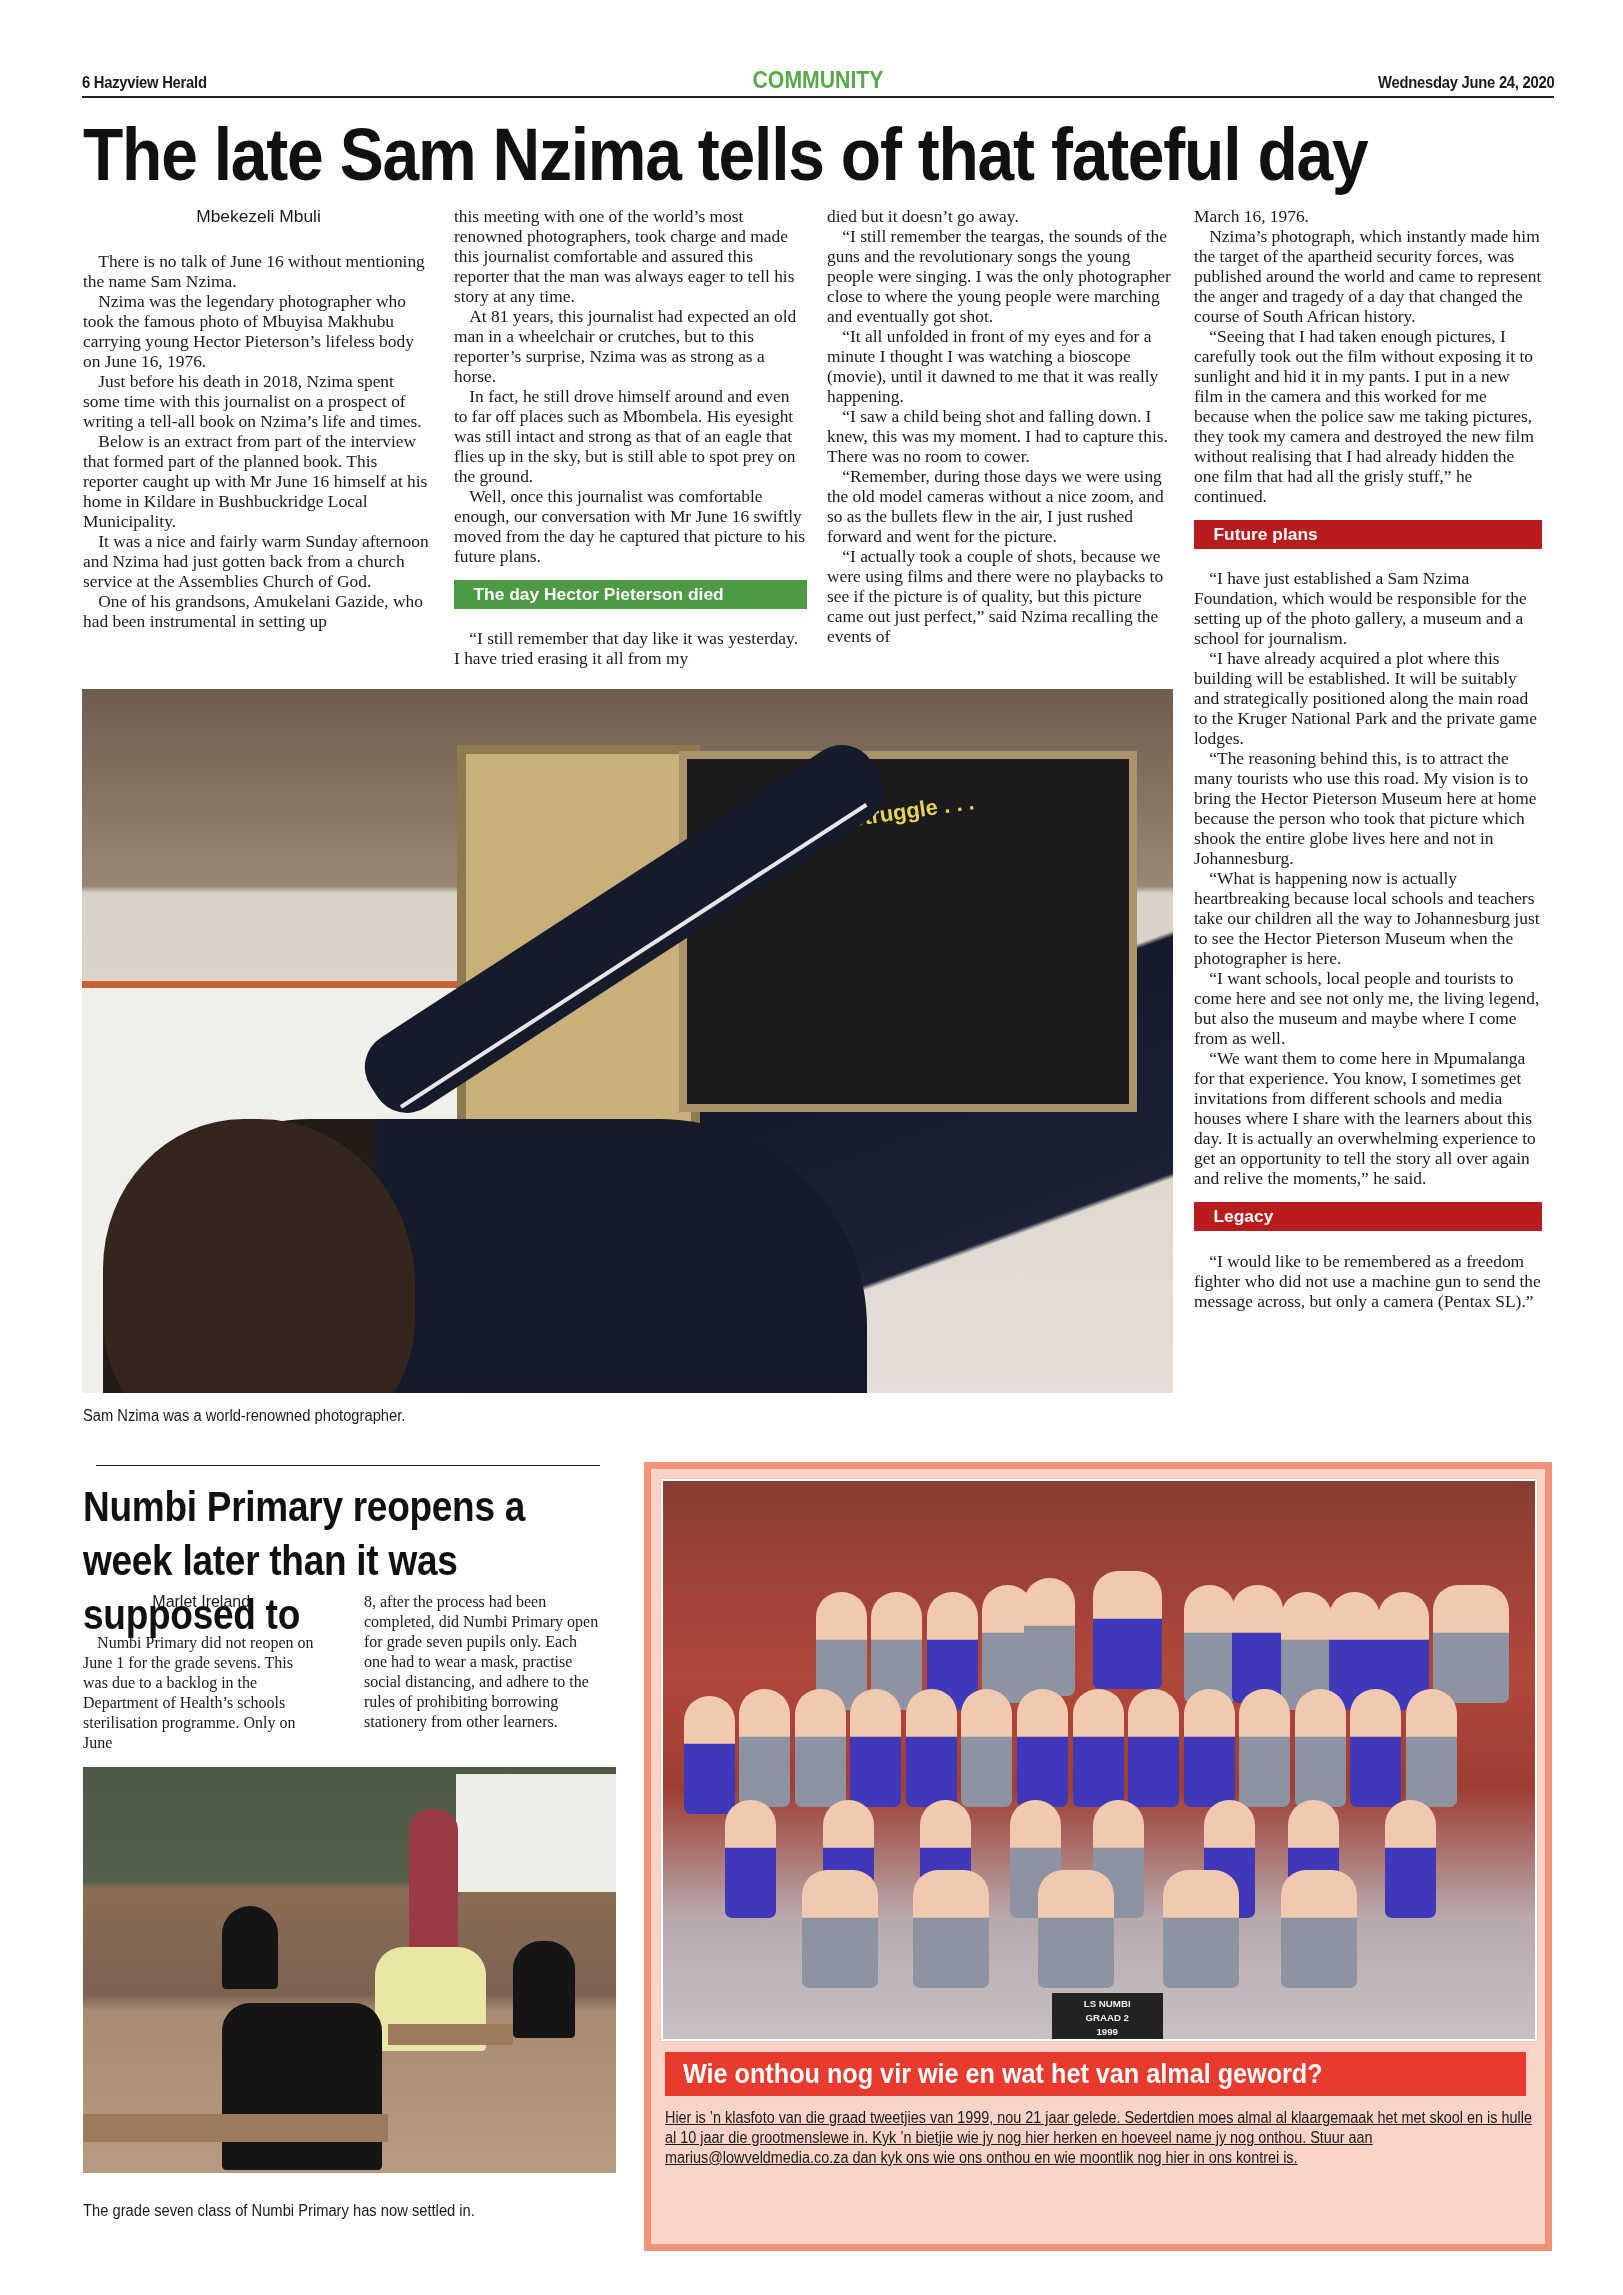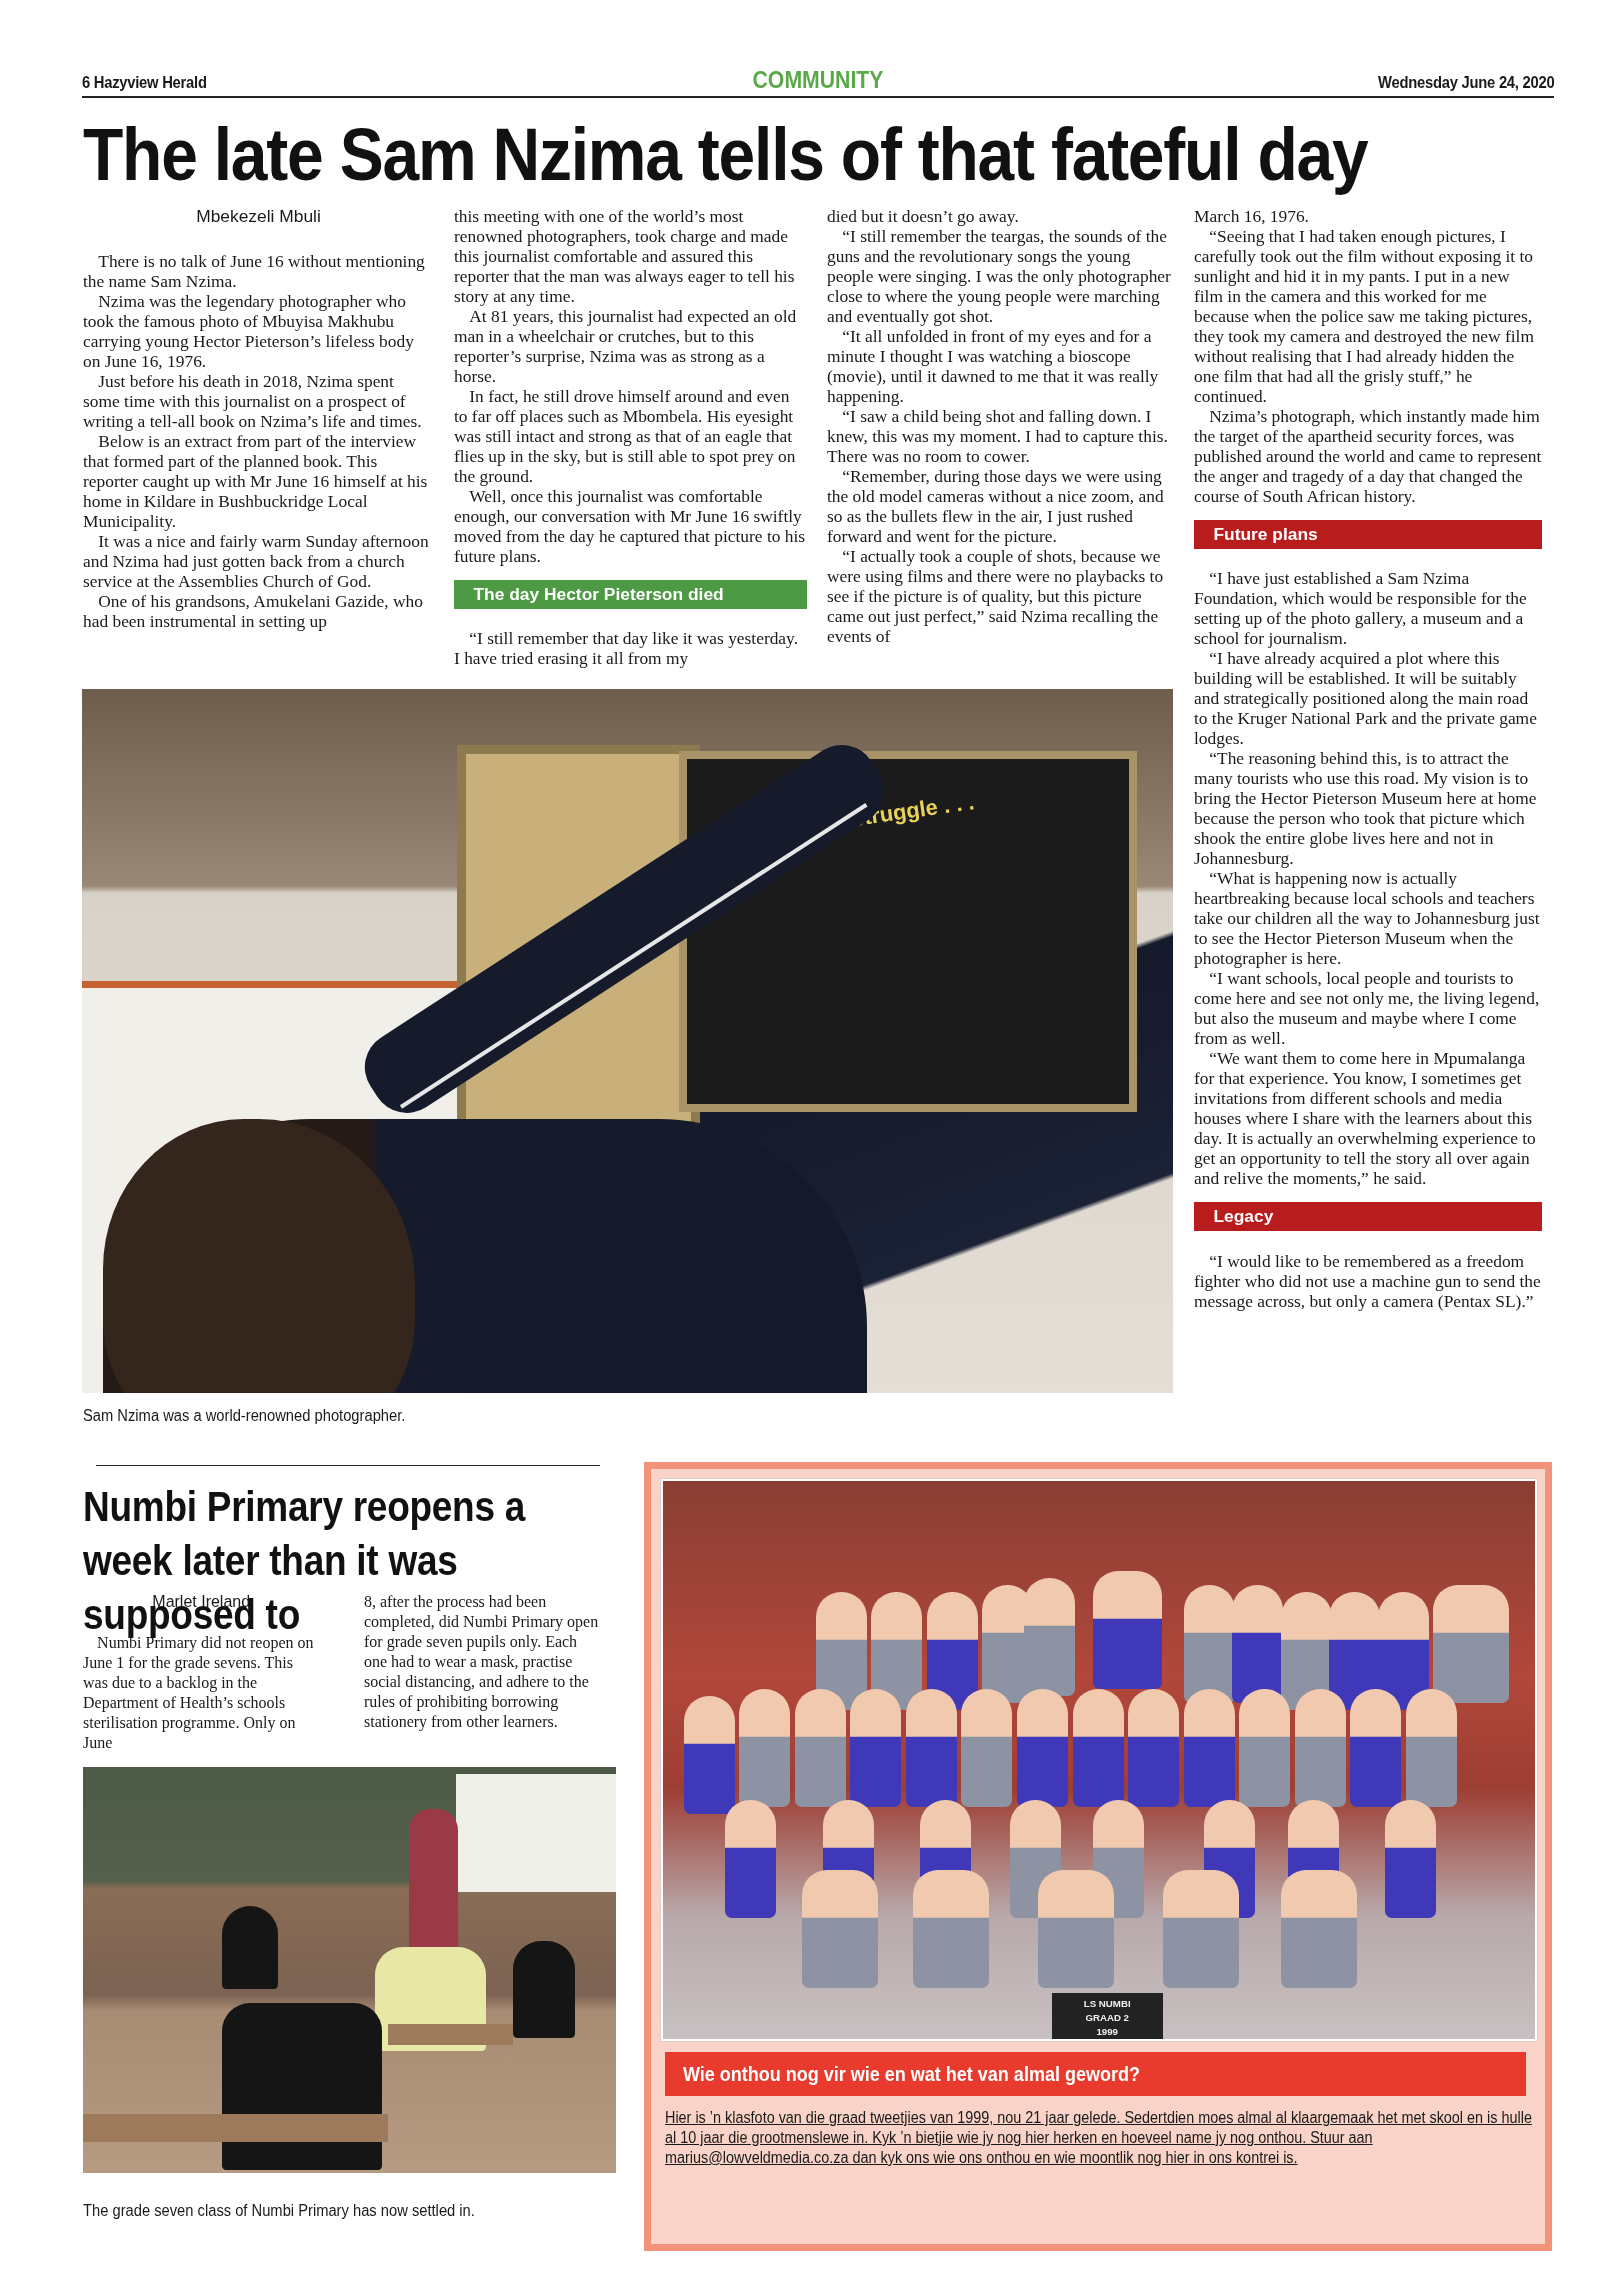--- a/index.html
+++ b/index.html
@@ -50,21 +50,21 @@
   .photo-class .desk { position: absolute; background: #9e7a5c; }
 
   .afr-box { position: absolute; left: 644px; top: 1462px; width: 908px; height: 789px; background: #f9d3c7; border: 7px solid #f3927a; }
   .afr-photo { position: absolute; left: 9.7px; top: 9.7px; width: 876px; height: 562px; border: 2.8px solid #fff; box-shadow: 0 0 0 0.7px #dcc; overflow: hidden;
     background: linear-gradient(180deg, #8a3e33 0%, #b2473b 35%, #9e3e33 55%, #b8a9ab 78%, #c8c0c2 100%); }
   .afr-photo .kids { position: absolute; left: 0; top: 97px; width: 100%; height: 389px; }
   .kid { position: absolute; width: 51px; height: 118px; border-radius: 25px 25px 7px 7px; }
   .kid.b { background: linear-gradient(180deg, #f0c9ae 0 40%, #8d93a3 41%); }
   .kid.g { background: linear-gradient(180deg, #f0c9ae 0 40%, #3f38b8 41%); }
   .afr-photo .sign { position: absolute; left: 389px; top: 512px; width: 111px; height: 49px; background: #222; color: #eee; font-family: "Liberation Sans", sans-serif; font-weight: bold; font-size: 9.7px; text-align: center; line-height: 14px; padding-top: 4.2px; }
-  .afr-title { position: absolute; left: 14px; top: 583px; width: 861px; height: 44px; background: #e83a2d; color: #fff; font-family: "Liberation Sans", sans-serif; font-weight: bold; font-size: 20px; line-height: 44px; padding-left: 18px; white-space: nowrap; }
+  .afr-title { position: absolute; left: 14px; top: 583px; width: 861px; height: 44px; background: #e83a2d; color: #fff; font-family: "Liberation Sans", sans-serif; font-weight: bold; font-size: 28px; line-height: 44px; padding-left: 18px; white-space: nowrap; }
   .afr-title span { display: inline-block; transform: scaleX(0.9); transform-origin: left center; }
   .afr-body { position: absolute; left: 14px; top: 639px; width: 875px; font-family: "Liberation Sans", sans-serif; font-size: 16px; line-height: 20px; color: #1a1a1a; text-decoration: underline; }
   .afr-body span { display: block; transform: scaleX(0.9); transform-origin: left top; width: 111%; }
 </style>
 </head>
 <body>
 
 <div class="masthead">
   <span class="left">6 Hazyview Herald</span>
   <span class="section">COMMUNITY</span>
@@ -96,22 +96,22 @@
   <p style="text-indent:0">died but it doesn’t go away.</p>
   <p>“I still remember the teargas, the sounds of the guns and the revolutionary songs the young people were singing. I was the only photographer close to where the young people were marching and eventually got shot.</p>
   <p>“It all unfolded in front of my eyes and for a minute I thought I was watching a bioscope (movie), until it dawned to me that it was really happening.</p>
   <p>“I saw a child being shot and falling down. I knew, this was my moment. I had to capture this. There was no room to cower.</p>
   <p>“Remember, during those days we were using the old model cameras without a nice zoom, and so as the bullets flew in the air, I just rushed forward and went for the picture.</p>
   <p>“I actually took a couple of shots, because we were using films and there were no playbacks to see if the picture is of quality, but this picture came out just perfect,” said Nzima recalling the events of</p>
 </div>
 
 <div class="col" style="left:1194px; top:206px; width:348px;">
   <p style="text-indent:0">March 16, 1976.</p>
+  <p>Nzima’s photograph, which instantly made him the target of the apartheid security forces, was published around the world and came to represent the anger and tragedy of a day that changed the course of South African history.</p>
   <p>“Seeing that I had taken enough pictures, I carefully took out the film without exposing it to sunlight and hid it in my pants. I put in a new film in the camera and this worked for me because when the police saw me taking pictures, they took my camera and destroyed the new film without realising that I had already hidden the one film that had all the grisly stuff,” he continued.</p>
-  <p>Nzima’s photograph, which instantly made him the target of the apartheid security forces, was published around the world and came to represent the anger and tragedy of a day that changed the course of South African history.</p>
   <div class="subhead light">Future plans</div>
   <p>“I have just established a Sam Nzima Foundation, which would be responsible for the setting up of the photo gallery, a museum and a school for journalism.</p>
   <p>“I have already acquired a plot where this building will be established. It will be suitably and strategically positioned along the main road to the Kruger National Park and the private game lodges.</p>
   <p>“The reasoning behind this, is to attract the many tourists who use this road. My vision is to bring the Hector Pieterson Museum here at home because the person who took that picture which shook the entire globe lives here and not in Johannesburg.</p>
   <p>“What is happening now is actually heartbreaking because local schools and teachers take our children all the way to Johannesburg just to see the Hector Pieterson Museum when the photographer is here.</p>
   <p>“I want schools, local people and tourists to come here and see not only me, the living legend, but also the museum and maybe where I come from as well.</p>
   <p>“We want them to come here in Mpumalanga for that experience. You know, I sometimes get invitations from different schools and media houses where I share with the learners about this day. It is actually an overwhelming experience to get an opportunity to tell the story all over again and relive the moments,” he said.</p>
   <div class="subhead light">Legacy</div>
   <p>“I would like to be remembered as a freedom fighter who did not use a machine gun to send the message across, but only a camera (Pentax SL).”</p>
 </div>

